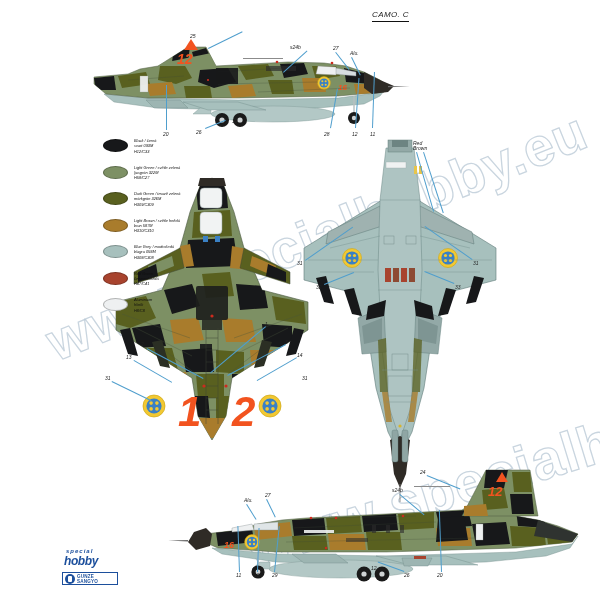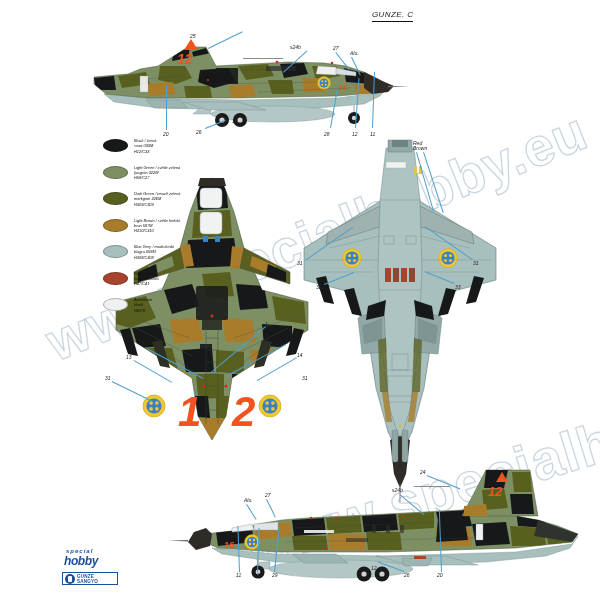--- a/index.html
+++ b/index.html
@@ -149,21 +149,21 @@
   }
 </style>
 </head>
 <body>
 
 <div id="sheet">
 
   <div class="watermark wm1">www.specialhobby.eu</div>
   <div class="watermark wm2">www.specialhobby.eu</div>
 
-  <div class="camo-title">GUNZE. C</div>
+  <div class="camo-title">CAMO. C</div>
 
   <div class="art" style="left:88px; top:22px;">
     <svg width="320" height="115" viewBox="0 0 320 115">
       <defs>
         <clipPath id="clipTopFus">
           <path d="M6,62 L6,55 L40,52 L52,47 L70,44 L100,25 L118,25 L128,44
                    L200,40 L236,41 L258,44 L276,50 L292,58 L300,64 L296,70
                    L250,74 L150,76 L60,76 L18,72 Z"></path>
         </clipPath>
         <clipPath id="clipTopFin">

